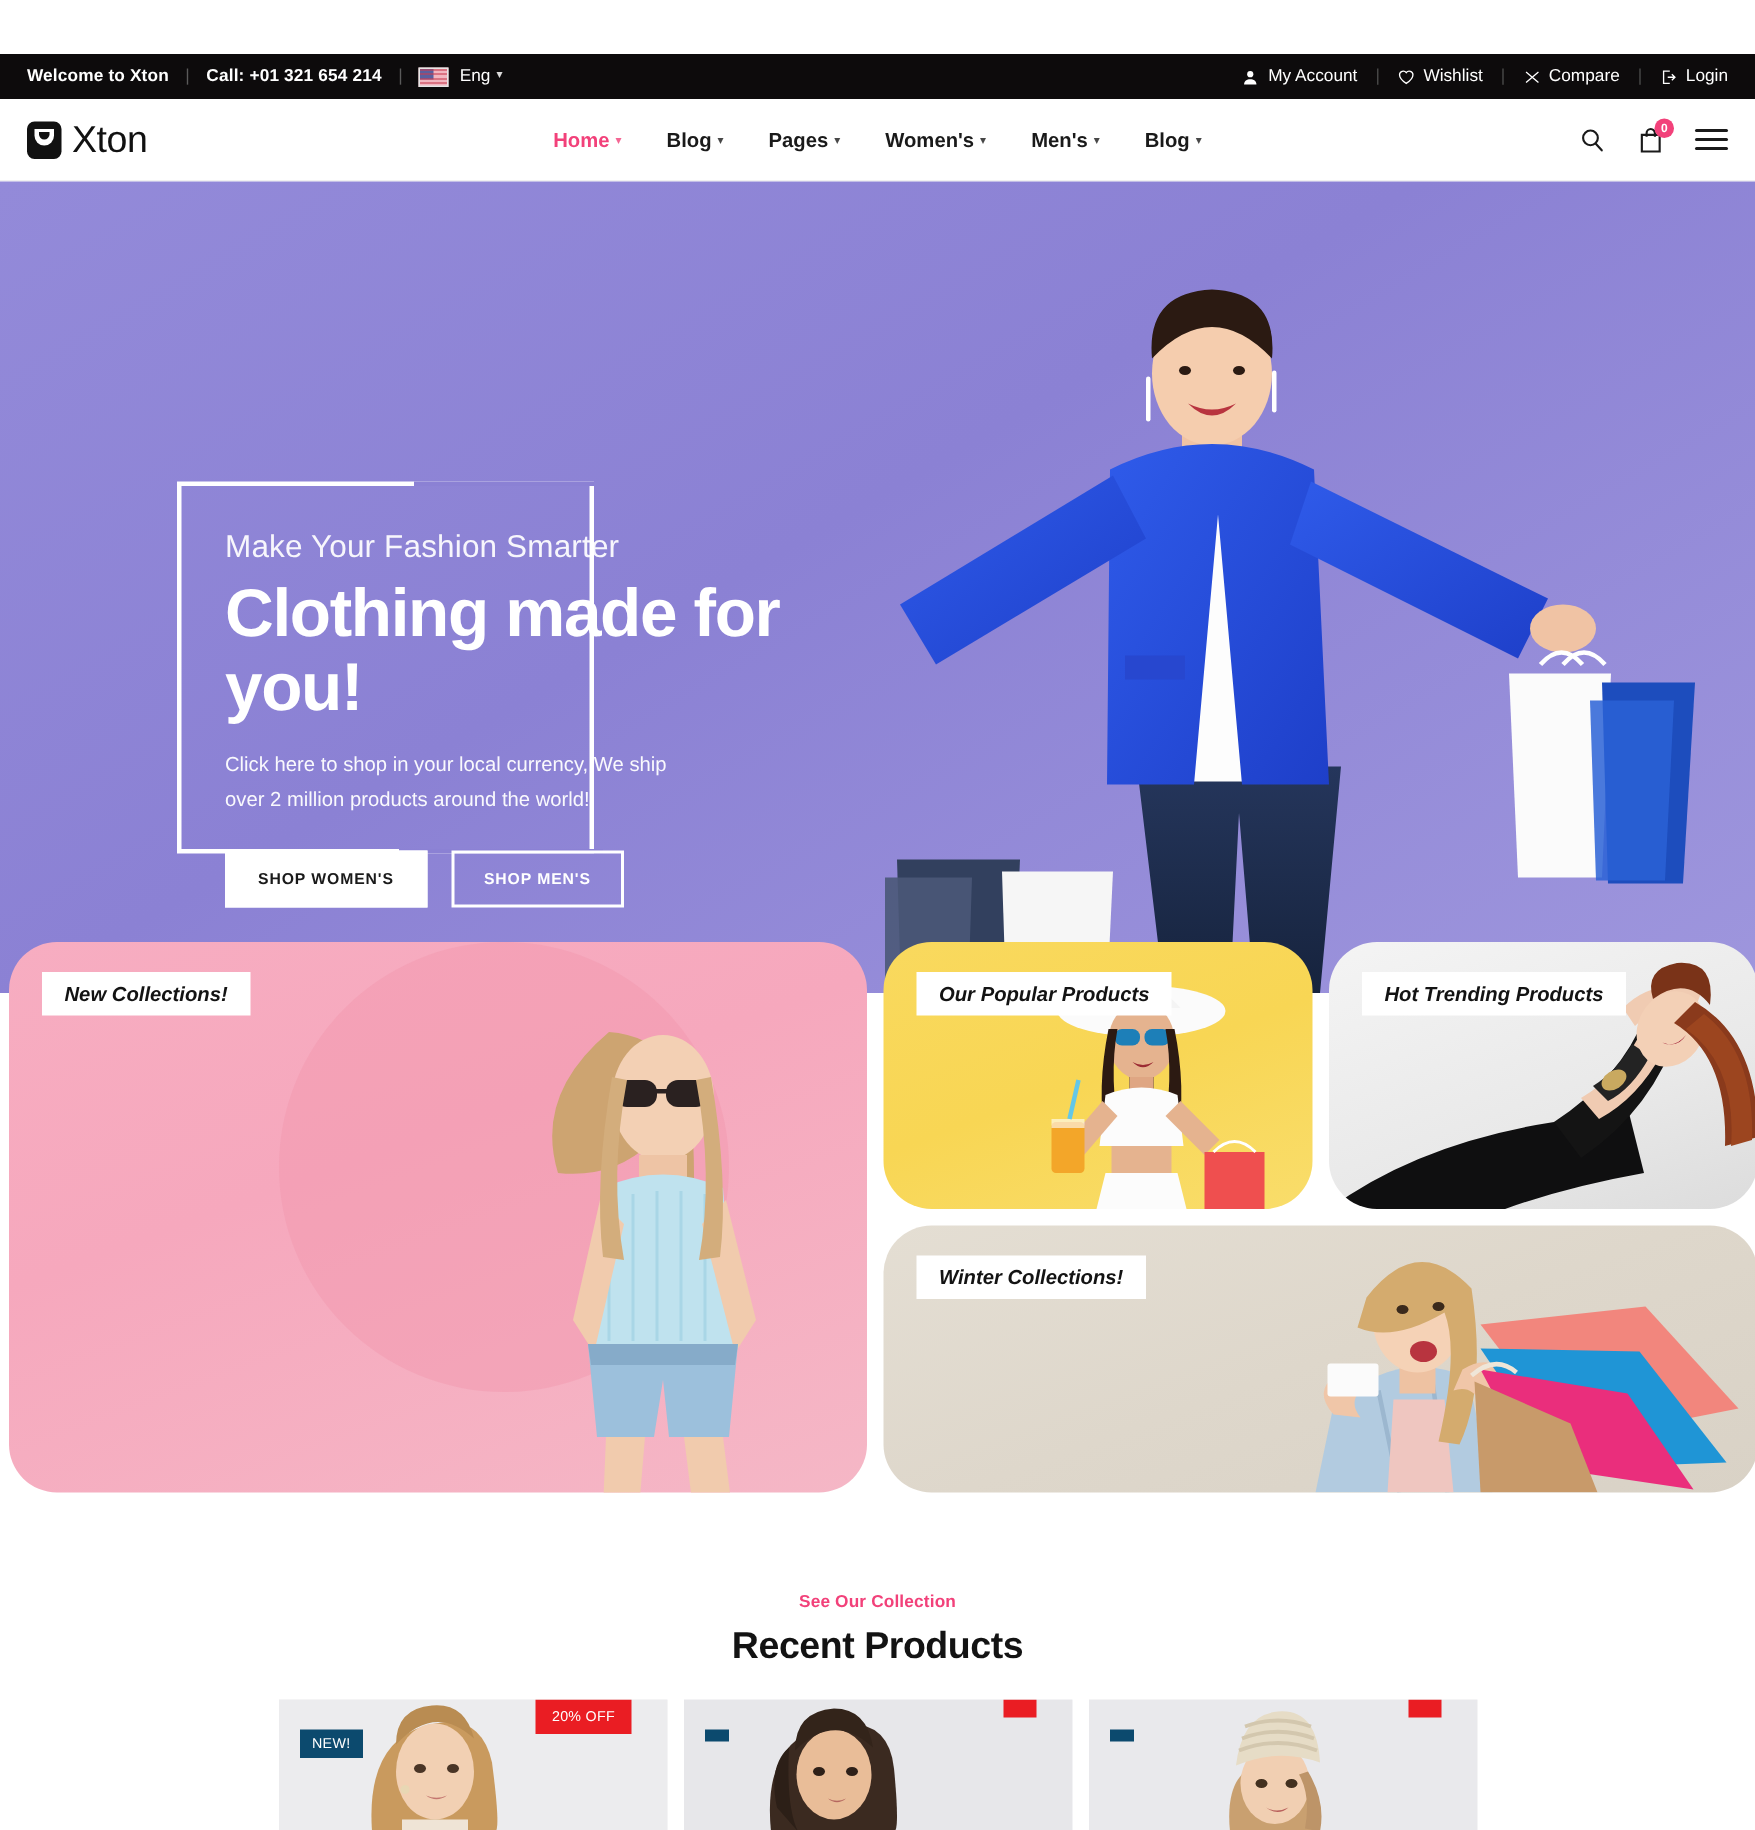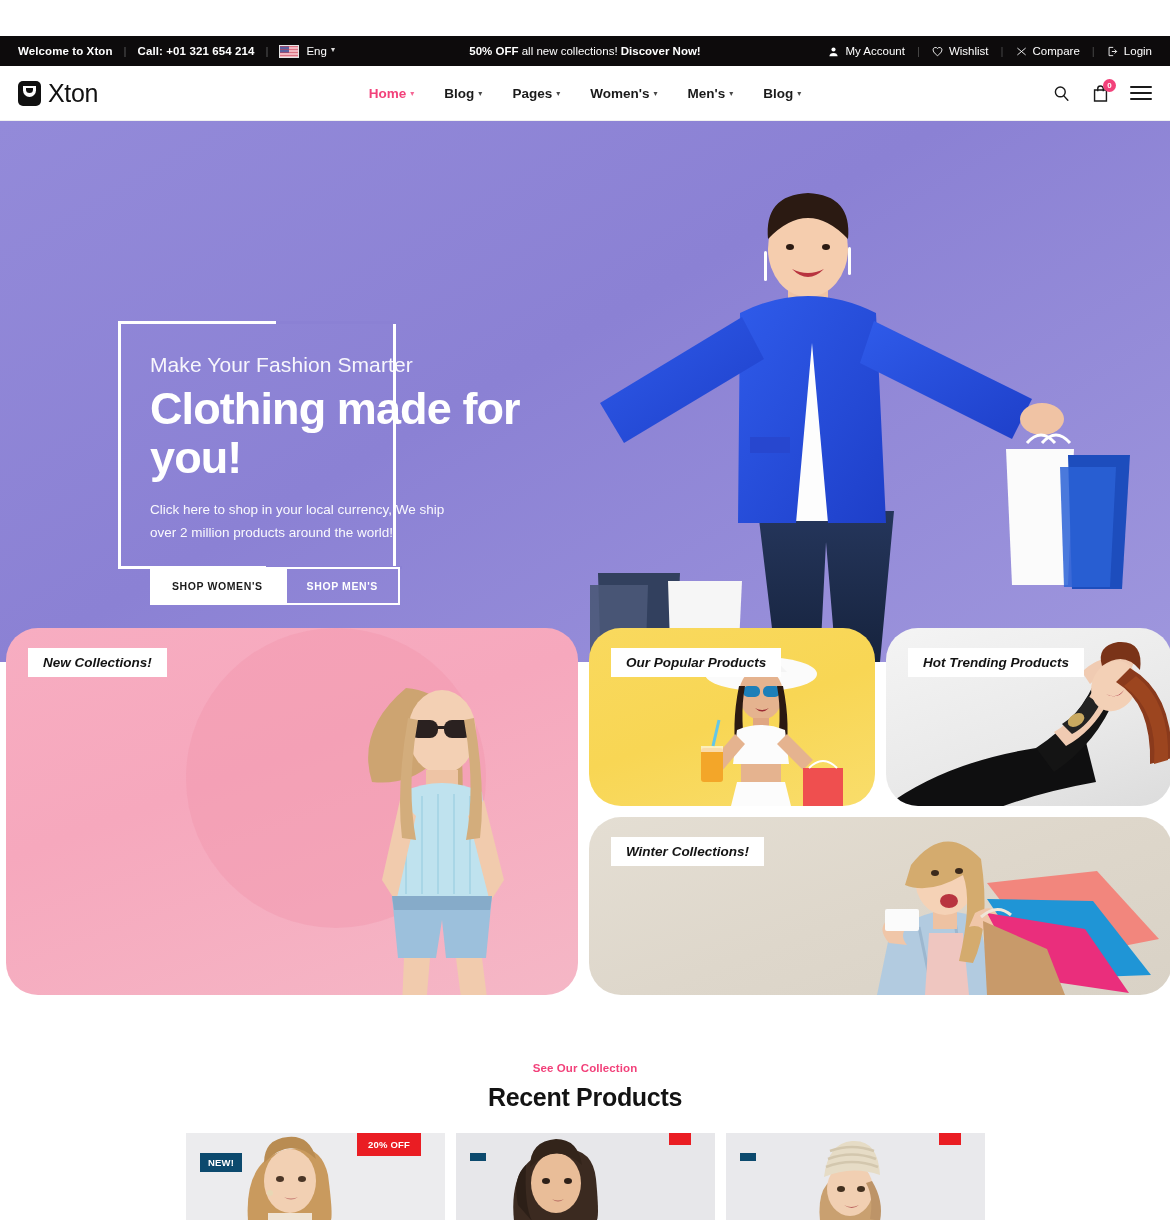--- a/index.html
+++ b/index.html
@@ -136,21 +136,21 @@
     margin-bottom: 8px; letter-spacing: .1px;
   }
   .hero-title {
     font-size: 45px; font-weight: 700; color: #fff;
     letter-spacing: -.9px; line-height: 1.08; margin-bottom: 16px;
   }
   .hero-sub {
     font-size: 13.5px; color: rgba(255,255,255,.95);
     line-height: 1.72; margin-bottom: 22px; max-width: 300px; font-weight: 400;
   }
-  .hero-btns { display: flex; }
+  .hero-btns { display: flex; gap: 16px; }
   .btn {
     font-size: 10.5px; font-weight: 700; letter-spacing: .6px;
     padding: 11px 20px; cursor: pointer; white-space: nowrap;
   }
   .btn-solid { background: #fff; color: #1a1a1a; border: 2px solid #fff; }
   .btn-ghost { background: transparent; color: #fff; border: 2px solid #fff; }
 
   
   .hero-model { position: absolute; right: 0; bottom: 0; width: 580px; height: 481px; }
 
@@ -183,21 +183,21 @@
   .sec-kicker { font-size: 11.5px; font-weight: 700; color: #f2417a; letter-spacing: .1px; }
   .sec-title { font-size: 25px; font-weight: 700; color: #131313; margin-top: 9px; letter-spacing: -.3px; }
 
   .products {
     position: absolute; left: 186px; top: 1133px;
     width: 798px; display: grid; grid-template-columns: repeat(3, 259px);
     gap: 11px;
   }
   .prod { position: relative; height: 88px; overflow: hidden; background: #ececee; }
   .badge {
-    position: absolute; font-size: 9.5px; font-weight: 700;
+    position: absolute; font-size: 9.5px; font-weight: 400;
     color: #fff; padding: 4px 8px; z-index: 5; letter-spacing: .2px;
   }
   .badge-new { left: 14px; top: 20px; background: #0c4a6e; }
   .badge-off { right: 24px; top: 0; background: #ea1d23; padding: 6px 11px; }
 </style>
 </head>
 <body>
 
 <div class="topbar">
   <div class="topbar-left">
@@ -205,23 +205,20 @@
     <span class="tb-sep">|</span>
     <span class="tb-item">Call: +01 321 654 214</span>
     <span class="tb-sep">|</span>
     <span class="flag"></span>
     <span class="lang">
       <span>Eng</span>
       <span class="caret">▾</span>
     </span>
   </div>
 
-  <div class="topbar-center">
-    <span class="promo-strong">50% OFF</span><span class="promo-text"> all new collections! </span><span class="promo-link">Discover Now!</span>
-  </div>
 
   <div class="topbar-right">
     <span class="tr-item">
       <svg class="mini-ico" viewBox="0 0 16 16">
         <circle cx="8" cy="5" r="3" fill="#fff"></circle>
           <path d="M2 15c0-3.3 2.7-5 6-5s6 1.7 6 5z" fill="#fff"></path>
       </svg>
       <span>My Account</span>
     </span>
     <span class="tr-sep">|</span>

